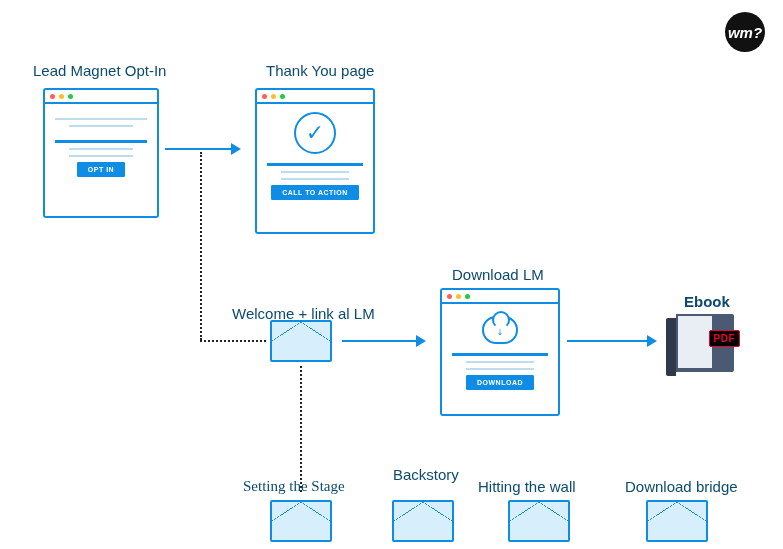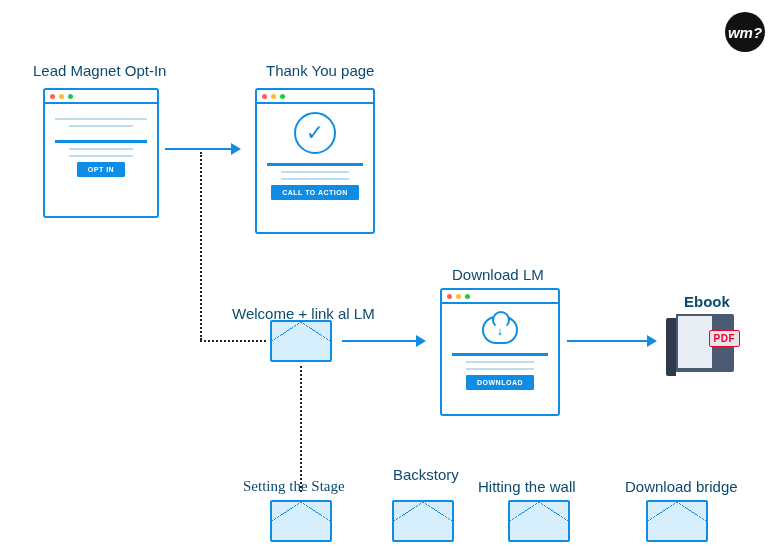--- a/index.html
+++ b/index.html
@@ -105,21 +105,21 @@
     border-top: 2px dotted #222;
   }
   
   .ebook {
     position: absolute;
     width: 74px; height: 62px;
   }
   .ebook .spine { position: absolute; left: 0; top: 4px; width: 10px; height: 58px; background: #2e3a4b; border-radius: 2px 0 0 2px; }
   .ebook .cover { position: absolute; left: 10px; top: 0; width: 58px; height: 58px; background: #4a5a72; border-radius: 0 2px 2px 0; }
   .ebook .page { position: absolute; left: 12px; top: 2px; width: 34px; height: 52px; background: #e9eef5; }
-  .ebook .tag { position: absolute; right: 0px; top: 16px; background: #e5e5e5; color: #e03; font-size: 10px; font-weight: 700; padding: 2px 4px; border: 1px solid #e03; border-radius: 2px; letter-spacing: 0.5px; }
+  .ebook .tag { position: absolute; right: 0px; top: 16px; background: #000000; color: #e03; font-size: 10px; font-weight: 700; padding: 2px 4px; border: 1px solid #e03; border-radius: 2px; letter-spacing: 0.5px; }
 </style>
 </head>
 <body>
 
 <div class="logo">
     <span>wm?</span>
   </div>
 
 <div class="label" style="left:33px; top:62px;">Lead Magnet Opt-In</div>
 <div class="browser" style="left:43px; top:88px; width:116px; height:130px;">

